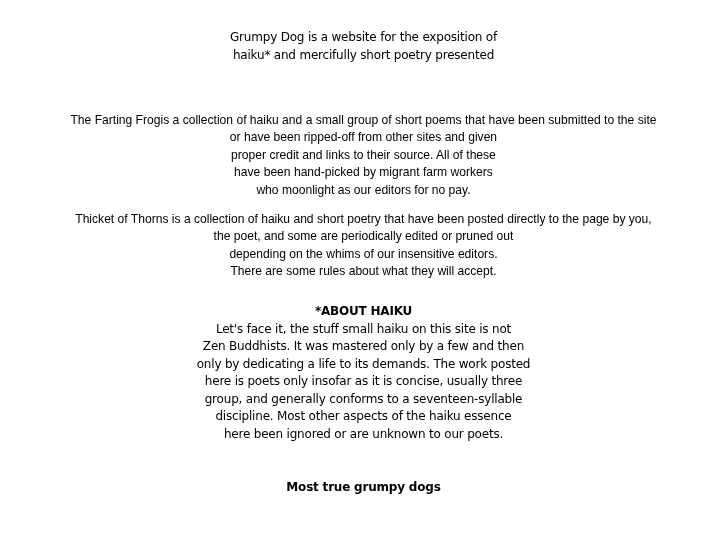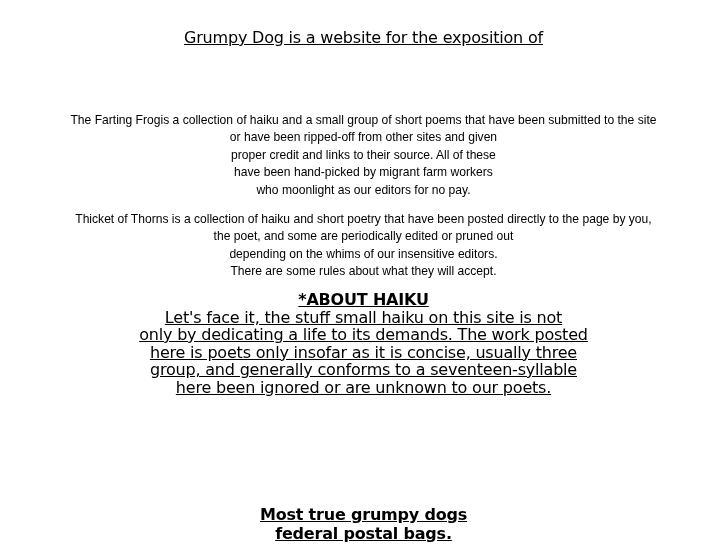--- a/index.html
+++ b/index.html
@@ -1,55 +1,57 @@
 <!DOCTYPE html>
 <html><head>
   <meta charset="utf-8">
   <style>
     html, body { margin: 0; padding: 0; background: #ffffff; }
     body { width: 727px; height: 545px; overflow: hidden; position: relative; color: #000; }
     .block { position: absolute; left: 0; width: 727px; text-align: center; }
     .line { display: block; white-space: nowrap; }
-    .wide { font-family: "DejaVu Sans", sans-serif; font-size: 16px; line-height: 17.5px; letter-spacing: -0.2px; text-decoration: underline; }
+    .wide { font-family: "DejaVu Sans", sans-serif; font-size: 12px; line-height: 17.5px; letter-spacing: -0.2px; }
     .narrow { font-family: "Liberation Sans", sans-serif; font-size: 13px; line-height: 17.4px; transform: scaleX(0.93); transform-origin: 363px 0; }
     .bold { font-weight: bold; }
     #intro { top: 29px; }
     #frog { top: 111px; }
     #thorns { top: 210px; }
-    #about { top: 291px; }
-    #poem { top: 506px; }
+    #about { top: 303px; }
+    #poem { top: 478px; }
     #poem .line { line-height: 18.5px; }
   </style>
 </head>
 <body>
 
 <div class="block wide" id="intro">
   <span class="line">Grumpy Dog is a website for the exposition of</span>
+  <span class="line">haiku* and mercifully short poetry presented</span>
 </div>
 
 <div class="block narrow" id="frog">
   <span class="line">The Farting Frogis a collection of haiku and a small group of short poems that have been submitted to the site</span>
   <span class="line">or have been ripped-off from other sites and given</span>
   <span class="line">proper credit and links to their source. All of these</span>
   <span class="line">have been hand-picked by migrant farm workers</span>
   <span class="line">who moonlight as our editors for no pay.</span>
 </div>
 
 <div class="block narrow" id="thorns">
   <span class="line">Thicket of Thorns is a collection of haiku and short poetry that have been posted directly to the page by you,</span>
   <span class="line">the poet, and some are periodically edited or pruned out</span>
   <span class="line">depending on the whims of our insensitive editors.</span>
   <span class="line">There are some rules about what they will accept.</span>
 </div>
 
 <div class="block wide" id="about">
   <span class="line bold">*ABOUT HAIKU</span>
   <span class="line">Let's face it, the stuff small haiku on this site is not</span>
+  <span class="line">Zen Buddhists. It was mastered only by a few and then</span>
   <span class="line">only by dedicating a life to its demands. The work posted</span>
   <span class="line">here is poets only insofar as it is concise, usually three</span>
   <span class="line">group, and generally conforms to a seventeen-syllable</span>
+  <span class="line">discipline. Most other aspects of the haiku essence</span>
   <span class="line">here been ignored or are unknown to our poets.</span>
 </div>
 
 <div class="block wide bold" id="poem">
   <span class="line">Most true grumpy dogs</span>
-  <span class="line">federal postal bags.</span>
 </div>
 
 </body></html>

